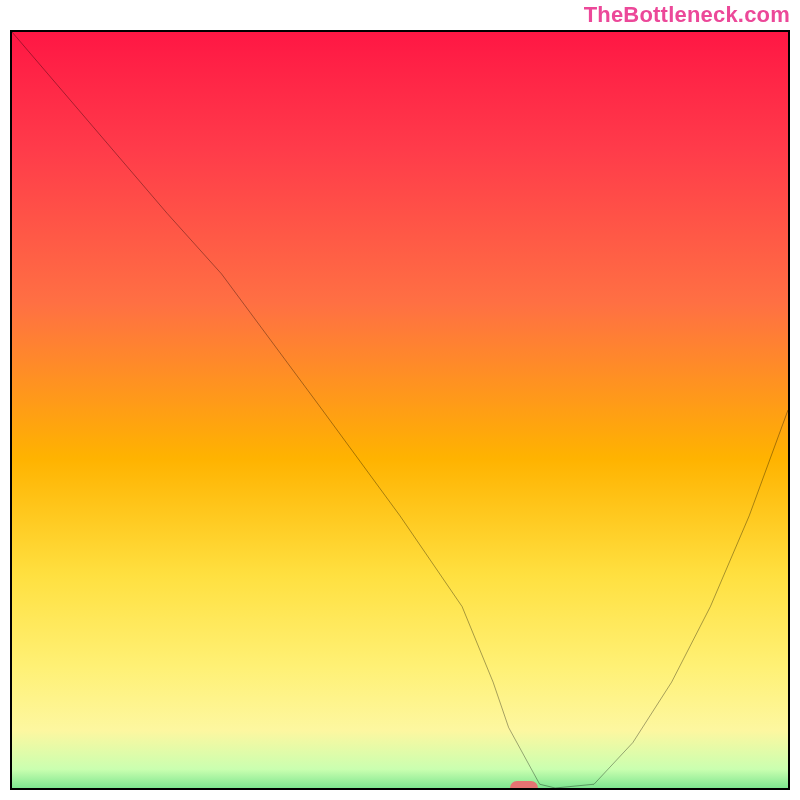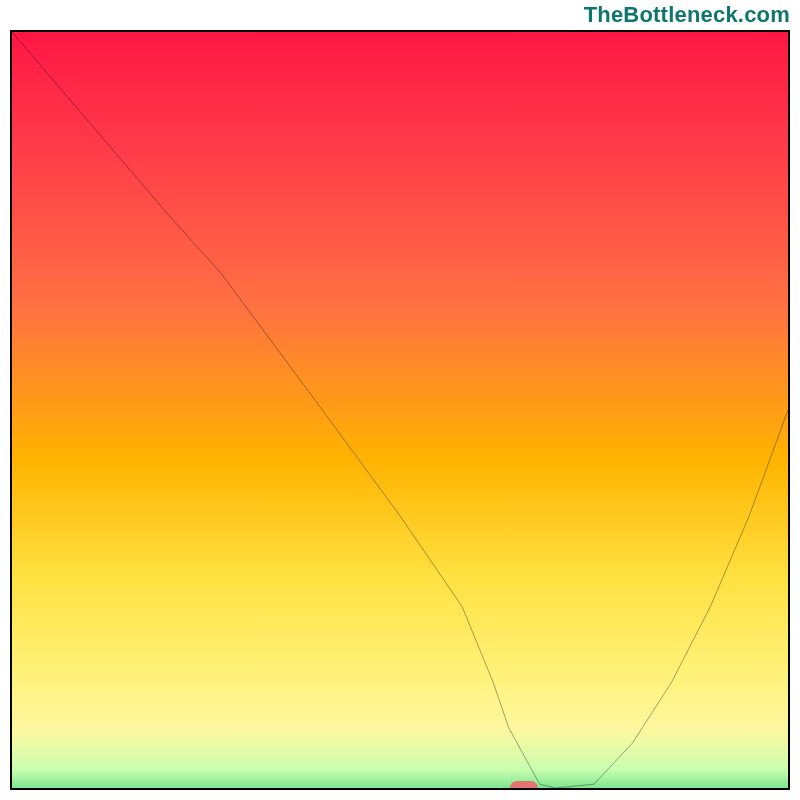--- a/index.html
+++ b/index.html
@@ -15,21 +15,21 @@
     position: relative;
     width: 800px;
     height: 800px;
   }
   .watermark {
     position: absolute;
     top: 2px;
     right: 10px;
     font-size: 22px;
     font-weight: bold;
-    color: #0f766e;
+    color: #ec4899;
     z-index: 50;
     letter-spacing: 0.2px;
   }
   .plot-area {
     position: absolute;
     left: 10px;
     top: 30px;
     width: 780px;
     height: 760px;
     border: 2px solid #000;

